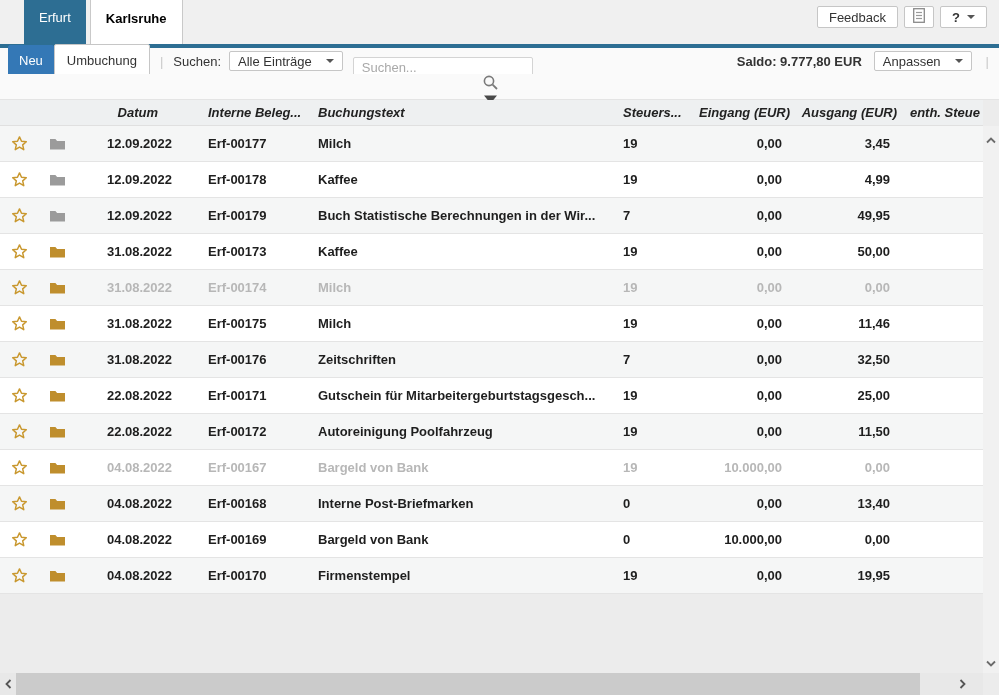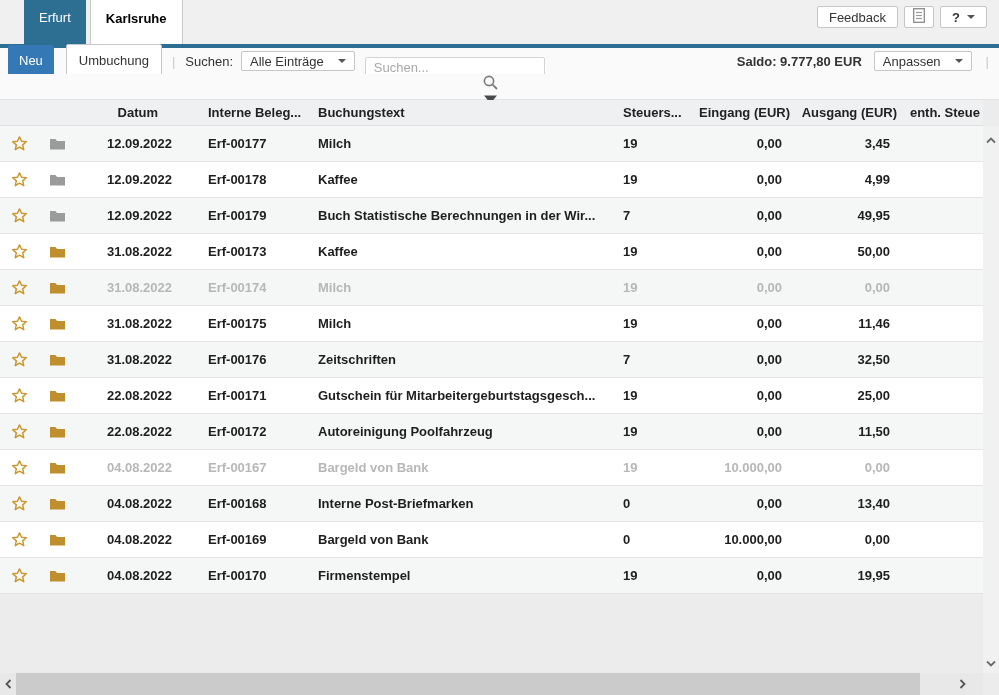--- a/index.html
+++ b/index.html
@@ -19,21 +19,21 @@
   .tb-btn{height:22px;background:#fff;border:1px solid #c6c6c6;border-radius:2px;display:flex;align-items:center;justify-content:center;color:#333;padding:0 11px;box-sizing:border-box;}
   .tb-btn.icon-only{width:30px;padding:0;}
   .caret{width:0;height:0;border-left:4px solid transparent;border-right:4px solid transparent;border-top:4px solid #555;display:inline-block;}
   #help-btn .q{font-weight:700;margin-right:7px;}
   
   #blueline{position:absolute;left:0;top:44px;width:999px;height:4px;background:var(--accent,#2d6e93);}
   
   #toolbar1{position:absolute;left:0;top:48px;width:999px;height:26px;background:#fafafa;display:flex;align-items:center;box-sizing:border-box;padding:0 10px 0 8px;}
   .btn{height:20px;line-height:18px;border-radius:2px;box-sizing:border-box;display:inline-flex;align-items:center;}
   #neu-btn{background:var(--neu,#3478b6);color:#fff;padding:15px 10px;border:1px solid var(--neu,#3478b6);}
-  #umbuchung-btn{background:#fff;border:1px solid #c6c6c6;color:#333;padding:16px 12px;margin-left:12px;}
+  #umbuchung-btn{background:#fff;border:1px solid #c6c6c6;color:#333;padding:16px 12px;margin-left:0;}
   .vsep{color:#c8c8c8;margin:0 10px;}
   #suchen-label{color:#333;margin-right:8px;}
   .dropdown{background:#fff;border:1px solid #c6c6c6;border-radius:2px;height:20px;box-sizing:border-box;display:inline-flex;align-items:center;padding:0 8px;color:#333;}
   .dropdown .caret{margin-left:14px;}
   #search-input{margin-left:10px;width:180px;height:20px;box-sizing:border-box;border:1px solid #d4d4d4;border-radius:2px;padding:0 8px;font:inherit;color:#333;background:#fff;margin-top:12px;}
   #search-input::placeholder{color:#a9a9a9;}
   #toolbar1-right{margin-left:auto;display:flex;align-items:center;}
   #saldo{font-weight:700;color:#333;}
   #anpassen-btn{margin:0 12px;}
   
@@ -43,21 +43,21 @@
   #save-btn{width:34px;}
   #save-btn .caret{margin-left:4px;}
   #toolbar2-right{margin-left:auto;display:flex;align-items:center;}
   #page-dropdown{width:66px;justify-content:space-between;}
   #von-group{margin:0 12px;color:#222;}
   #von-group .n{margin-left:16px;}
   .nav-btn{width:26px;height:20px;background:#f1f1f1;border-radius:2px;display:flex;align-items:center;justify-content:center;margin-left:4px;}
   
   #content-bg{position:absolute;left:0;top:100px;width:999px;height:573px;background:#ececec;}
   #thead{position:absolute;left:0;top:100px;width:983px;height:26px;background:#eef0f1;display:flex;font-weight:700;color:#222;border-bottom:1px solid #e0e0e0;box-sizing:border-box;}
-  .hcell{line-height:25px;overflow:hidden;white-space:nowrap;box-sizing:border-box;}
+  .hcell{line-height:25px;overflow:hidden;white-space:nowrap;box-sizing:border-box;font-style:italic;}
   #tbody{position:absolute;left:0;top:126px;width:983px;}
   .row{display:flex;height:36px;border-bottom:1px solid #e4e4e4;box-sizing:border-box;background:#fff;font-weight:700;color:#1e1e1e;}
   .row.alt{background:#f5f6f6;}
   .row.disabled .cell{color:#b7b7b7;}
   .cell{line-height:35px;overflow:hidden;white-space:nowrap;box-sizing:border-box;}
   .c-star{width:38px;display:flex;align-items:center;justify-content:center;flex:none;}
   .c-folder{width:38px;display:flex;align-items:center;justify-content:center;flex:none;}
   .c-datum{width:96px;text-align:right;flex:none;}
   .hcell.c-datum{padding-right:14px;}
   .c-beleg{width:146px;padding-left:36px;flex:none;}

